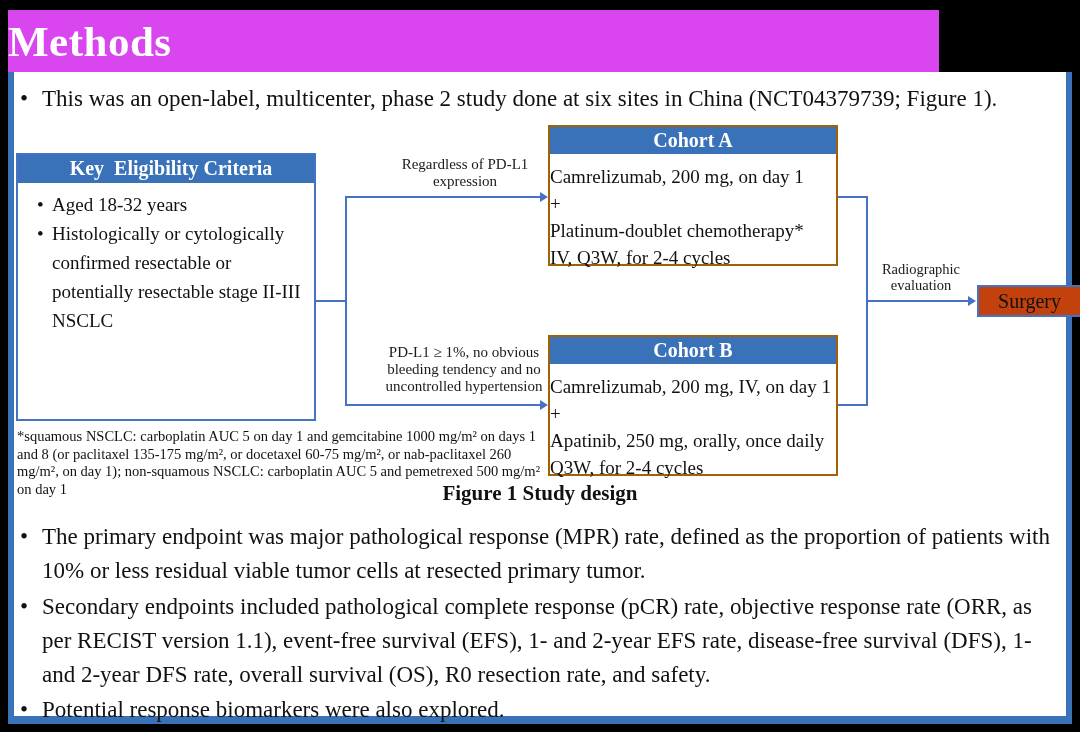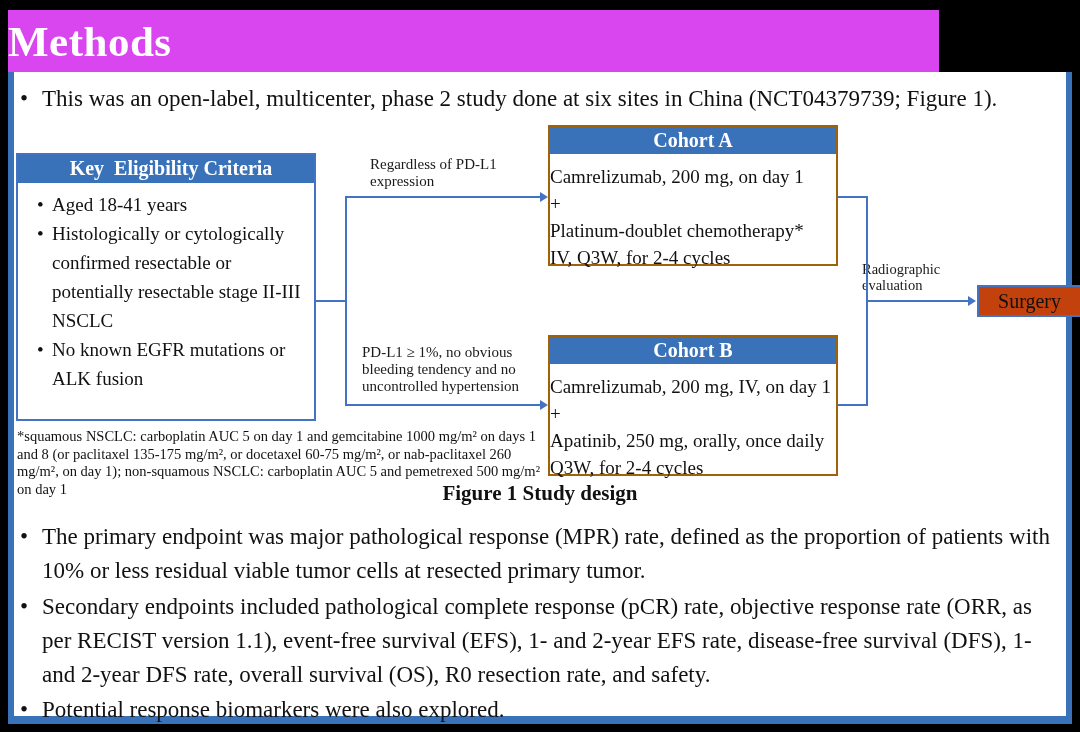--- a/index.html
+++ b/index.html
@@ -40,21 +40,21 @@
   .cohortA{left:534px;top:53px;}
   .cohortB{left:534px;top:263px;}
   .cohort-header{background:#3a72ba;color:#fff;font-weight:bold;font-size:20px;
     text-align:center;height:27px;line-height:26px;}
   .cohort-body{text-align:left;font-size:19px;line-height:27px;padding-top:9px;}
   
   .surgery{position:absolute;left:963px;top:213px;width:105px;height:32px;
     border:2px solid #4472c4;box-sizing:border-box;text-align:center;
     font-size:20px;line-height:28px;background:#c2410c;}
   
-  .lbl{position:absolute;font-size:15px;line-height:17px;color:#1a1a1a;}
+  .lbl{position:absolute;text-align:center;font-size:15px;line-height:17px;color:#1a1a1a;}
   .lbl-top{left:356px;top:84px;width:190px;}
   .lbl-bottom{left:348px;top:272px;width:204px;}
   .lbl-radio{left:848px;top:189px;width:118px;font-size:14.5px;line-height:16px;}
   
   .hline,.vline{position:absolute;background:#4472c4;}
   .hline{height:2px;}
   .vline{width:2px;}
   .arrowhead{position:absolute;width:0;height:0;
     border-top:5px solid transparent;border-bottom:5px solid transparent;
     border-left:8px solid #4472c4;}
@@ -87,23 +87,22 @@
   <div class="b-row intro">
     <span class="b-dot">•</span>
     <span class="b-text">This was an open-label, multicenter, phase 2 study done at six sites in China (NCT04379739; Figure 1).</span>
   </div>
 
   <div>
 
     <div class="elig">
       <div class="elig-header">Key  Eligibility Criteria</div>
       <ul class="elig-list">
-        <li>Aged 18-41 years</li>
+        <li>Aged 18-32 years</li>
         <li>Histologically or cytologically confirmed resectable or potentially resectable stage II-III  NSCLC</li>
-        <li>No known EGFR mutations or ALK fusion</li>
       </ul>
     </div>
 
     <div class="lbl lbl-top">Regardless of PD-L1 expression</div>
     <div class="lbl lbl-bottom">PD-L1 ≥ 1%, no obvious bleeding tendency and no uncontrolled hypertension</div>
 
     <div class="cohort cohortA">
       <div class="cohort-header">Cohort A</div>
       <div class="cohort-body">
         <div>Camrelizumab, 200 mg, on day 1</div>

